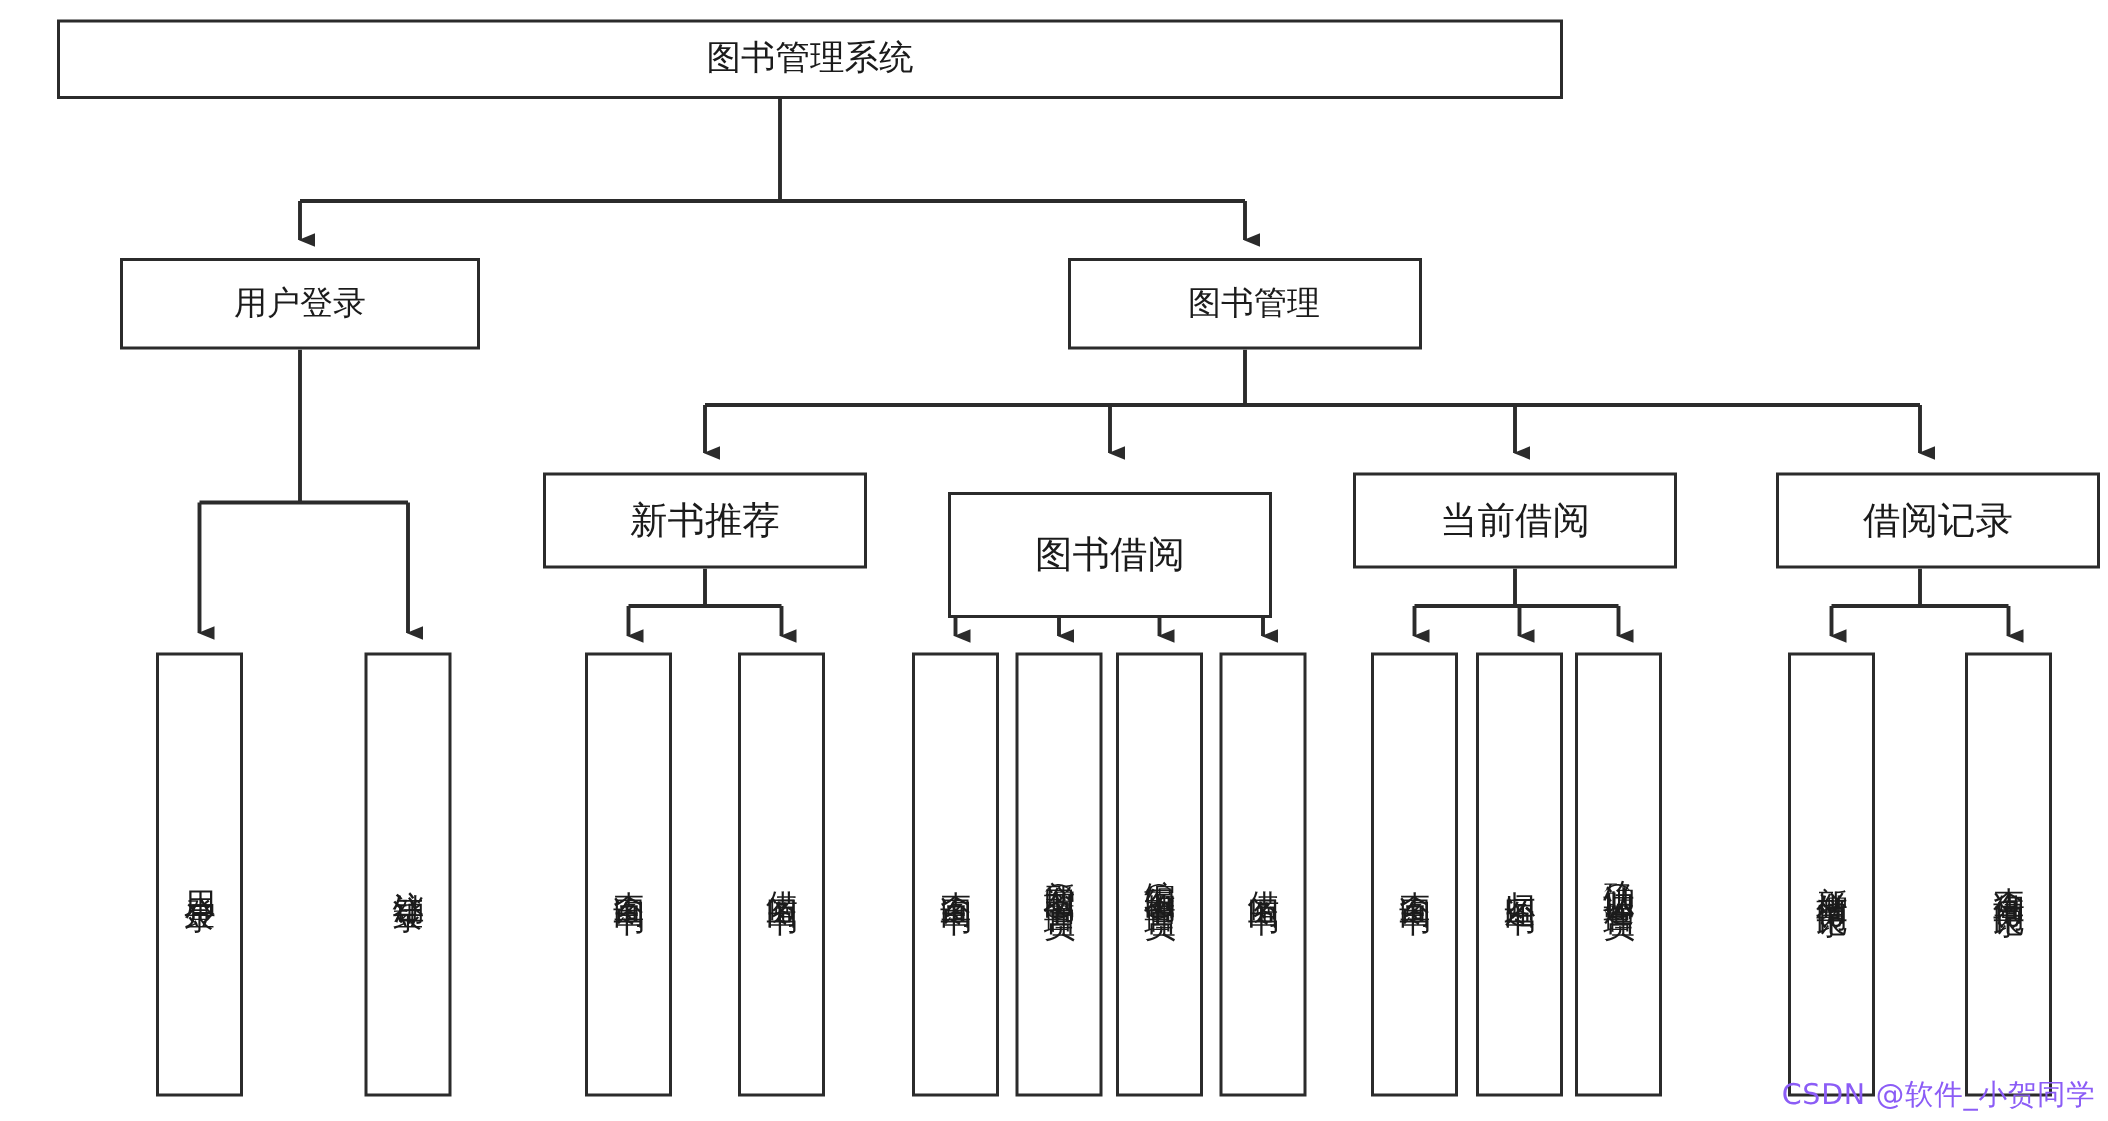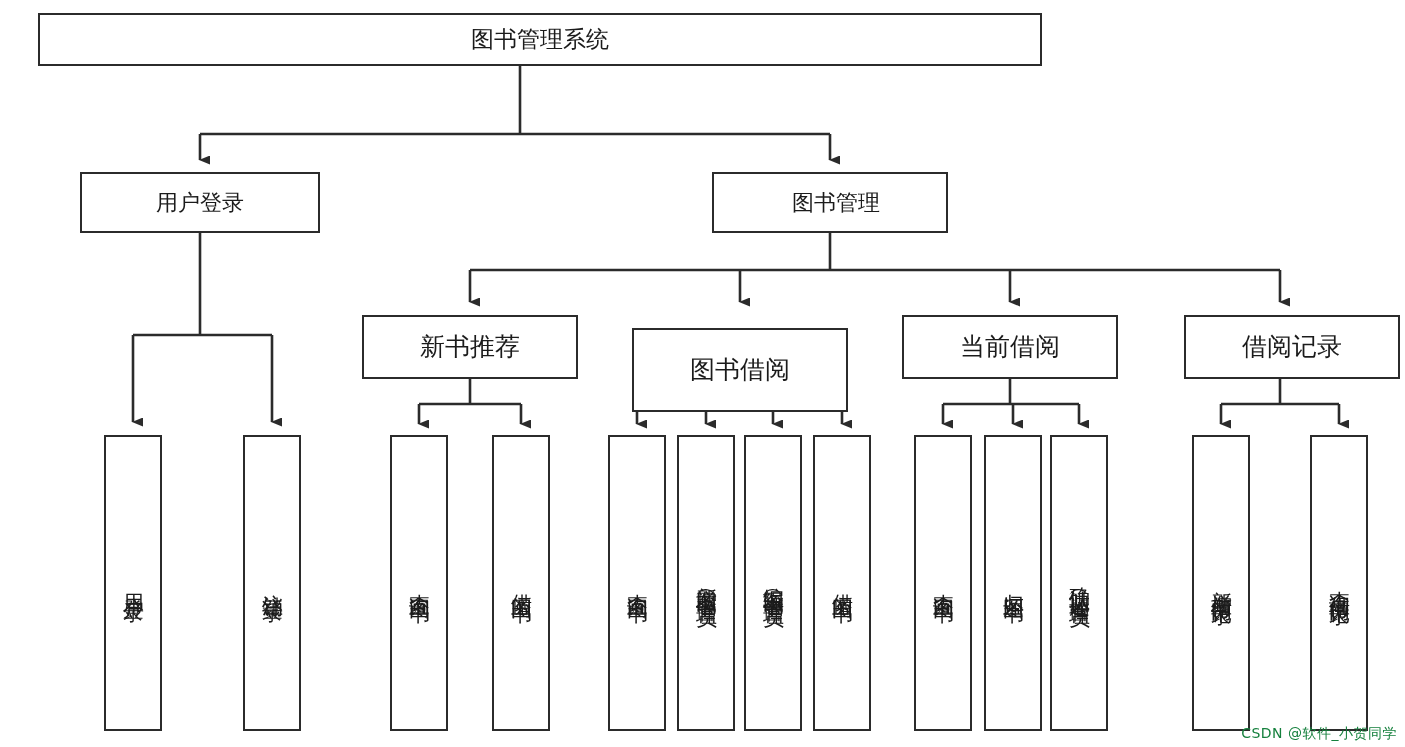--- a/index.html
+++ b/index.html
@@ -58,22 +58,22 @@
     writing-mode: vertical-rl;
     text-orientation: upright;
     white-space: nowrap;
     display: block;
     text-align: center;
   }
   .watermark {
     position: absolute;
     right: 8px;
     bottom: 4px;
-    font-size: 14px;
-    color: #15803d;
+    font-size: 19px;
+    color: #8b5cf6;
     white-space: nowrap;
     letter-spacing: 0.5px;
   }
 </style>
 </head>
 <body>
 
 <div id="diagram-root">
 
   <svg id="edges-layer" viewBox="0 0 1405 747" width="1405" height="747" xmlns="http://www.w3.org/2000/svg">

